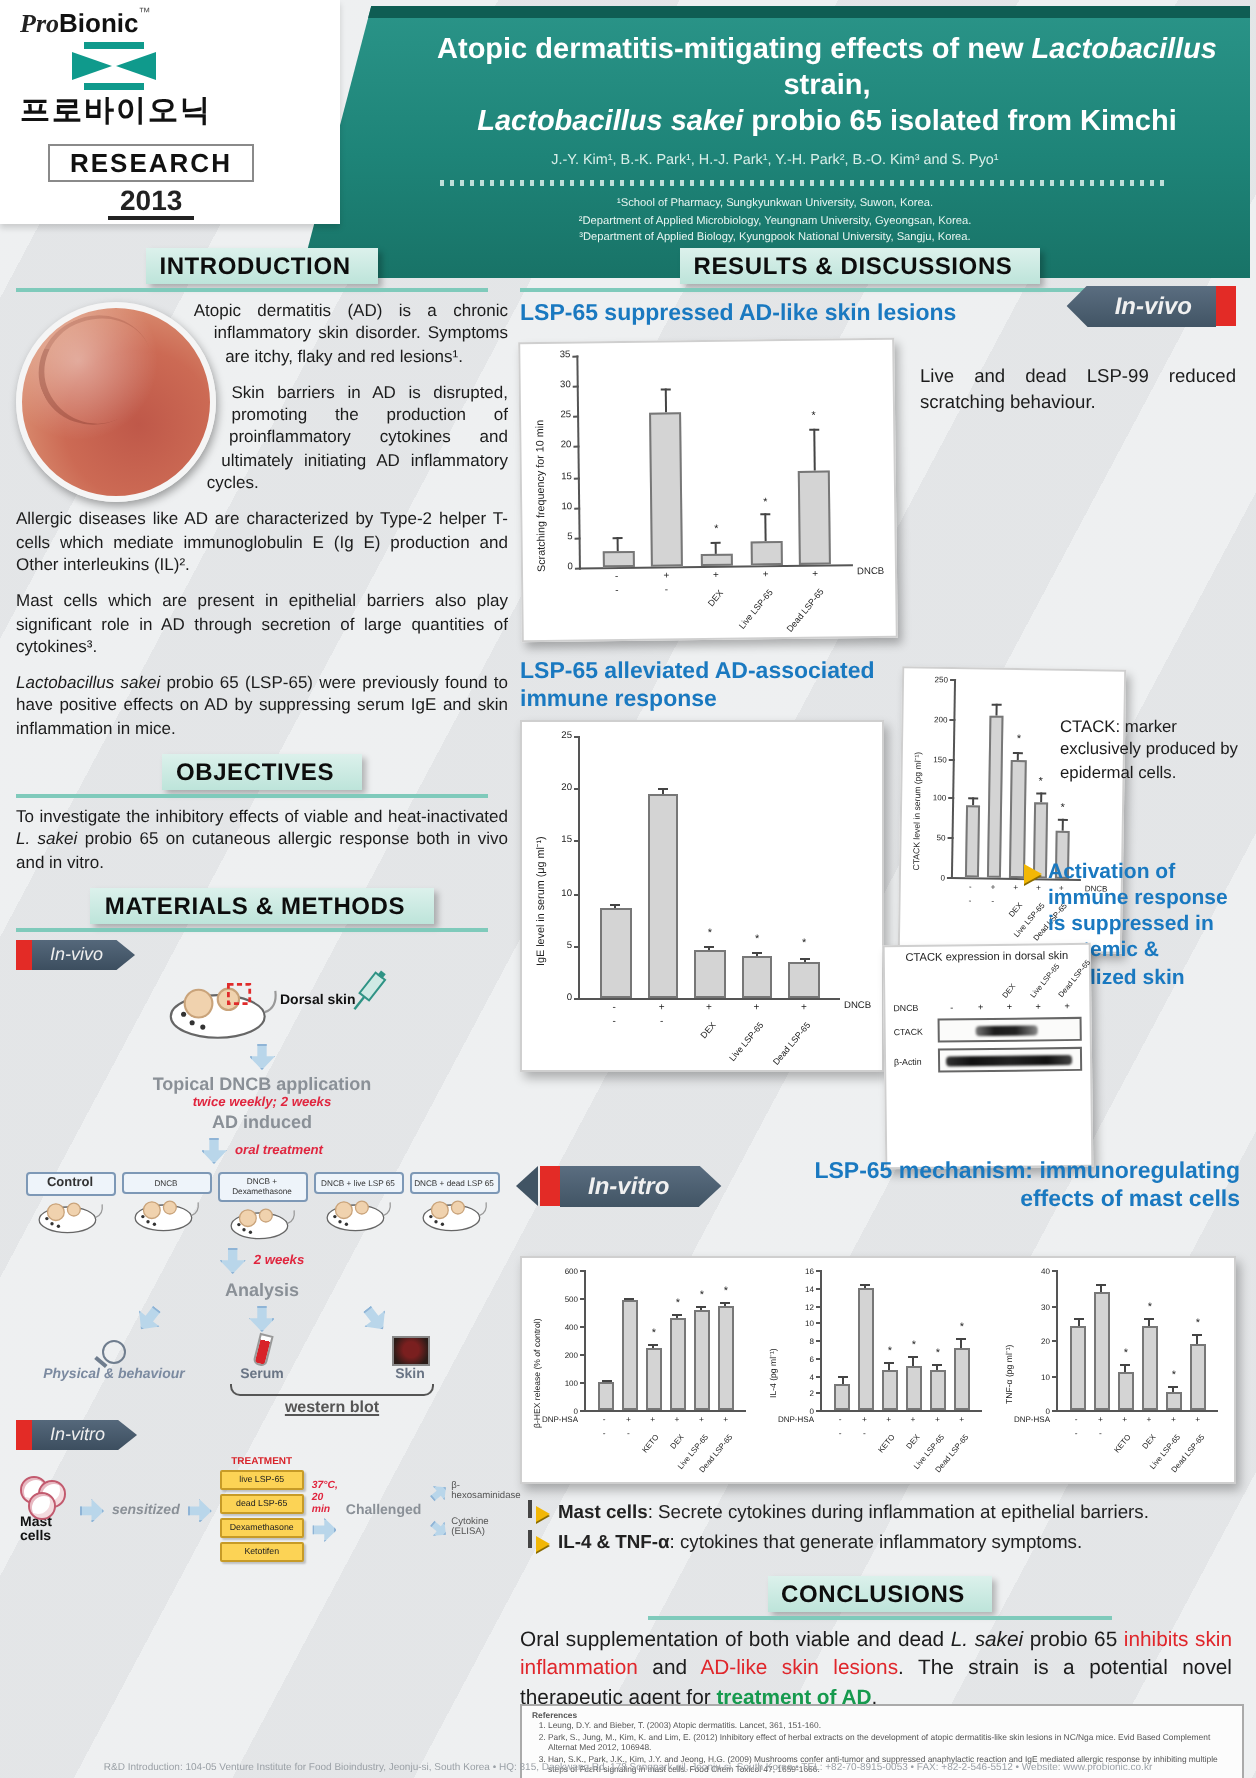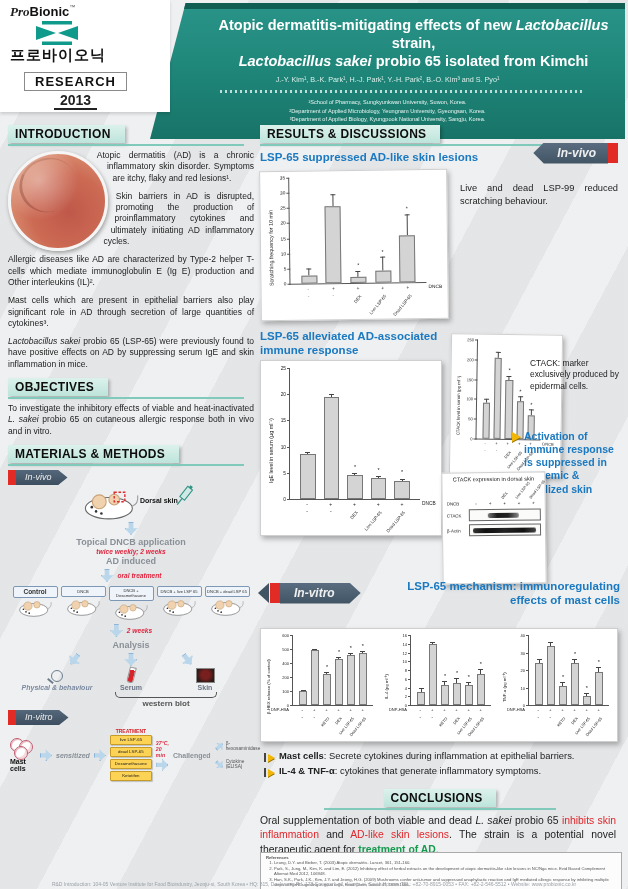--- a/index.html
+++ b/index.html
@@ -23,21 +23,21 @@
   .banner{position:absolute;left:150px;right:3px;top:3px;height:136px;
     background:linear-gradient(#2a9488 0%, #1e8478 55%, #187367 100%);
     clip-path:polygon(7.5% 0,100% 0,100% 100%,0 100%);box-shadow:0 3px 4px rgba(0,0,0,.3);}
   .banner-topedge{position:absolute;top:0;left:0;right:0;height:6px;background:#0f5d53;}
   .ptitle{margin:13px 8px 0 60px;text-align:center;color:#fff;font-weight:bold;font-size:14.5px;line-height:1.25;}
   .authors{margin-top:5px;text-align:center;color:#d9efe9;font-size:7.2px;}
   .dots{height:3px;margin:6px 40px 5px 70px;
     background-image:repeating-linear-gradient(90deg,#bfe0da 0 2px,transparent 2px 5px);}
   .affils{text-align:center;color:#e8f5f1;font-size:5.6px;line-height:1.5;}
   
-  .sec-head{position:relative;height:21px;margin:0 0 5px;}
+  .sec-head{position:relative;height:21px;margin:0 0 5px;text-align:center;}
   .sec-head::after{content:"";position:absolute;left:0;right:10px;bottom:-1px;height:2px;background:#7fcabb;}
   .sec-tag{display:inline-block;background:linear-gradient(#dcf1ec,#bde4da);padding:2px 14px 2px 7px;
     font-weight:bold;font-size:12px;color:#0d0d0d;box-shadow:2px 2px 3px rgba(0,0,0,.25);letter-spacing:.3px;}
   .sec-head.center{text-align:center;}
   .sec-head.center::after{left:18%;right:18%;}
   
   .badge-row{display:flex;align-items:center;margin:2px 0;}
   .bred{width:8px;height:15px;background:#e32b26;margin-right:0;}
   .badge-arrow{background:linear-gradient(#55687b,#3c4e5f);color:#eee;font-style:italic;font-size:9px;
     padding:2px 16px 3px 9px;clip-path:polygon(0 0,82% 0,100% 50%,82% 100%,0 100%);}
@@ -79,21 +79,21 @@
   .branch{display:flex;flex-direction:column;align-items:center;width:72px;font-size:7px;font-weight:bold;color:#6a7585;text-align:center;}
   .branch .italic{font-style:italic;color:#7b8aa0;}
   .mag-icon{width:10px;height:10px;border:1.8px solid #6f7d8e;border-radius:50%;position:relative;margin-bottom:2px;}
   .mag-icon::after{content:"";position:absolute;left:-5px;top:9px;width:7px;height:1.8px;background:#6f7d8e;transform:rotate(40deg);}
   .tube-icon{width:5px;height:14px;background:linear-gradient(#fff 15%, #d8232a 15%);border:1px solid #999;
     border-radius:0 0 3px 3px;transform:rotate(14deg);margin-bottom:1px;}
   .skin-icon{width:17px;height:13px;background:radial-gradient(circle at 50% 45%, #7a1f1f 0 35%, #2b1b17 80%);
     border:1px solid #888;margin-bottom:1px;}
   .wb-wrap{margin-left:70px;margin-top:1px;text-align:center;}
   .brk{width:100px;height:5px;border:1px solid #555;border-top:none;border-radius:0 0 5px 5px;}
-  .wb{font-size:8px;font-weight:bold;color:#555;margin-top:1px;}
+  .wb{font-size:8px;font-weight:bold;color:#555;margin-top:1px;text-decoration:underline;}
   
   .vitro-flow{display:flex;align-items:center;gap:4px;margin-top:3px;padding-left:2px;}
   .mast{display:flex;flex-direction:column;align-items:center;}
   .mc-cluster{position:relative;width:26px;height:20px;}
   .mc{position:absolute;width:12px;height:12px;border:1.6px solid #c25a6e;border-radius:50%;background:#fff;
     box-shadow:inset 1px 1px 0 #e8b9c2, inset -2px -2px 0 #f3dade;}
   .mc.m2{left:9px;top:2px;} .mc.m3{left:4px;top:8px;}
   .mlab{font-size:7px;font-weight:bold;color:#111;}
   .ar{width:12px;height:12px;background:#b9d6ea;border:1px solid #8fb4d6;box-sizing:border-box;
     clip-path:polygon(0 32%,48% 32%,48% 0,100% 50%,48% 100%,48% 68%,0 68%);display:inline-block;flex:0 0 auto;}
@@ -116,21 +116,21 @@
   .tiltL{transform:rotate(-.7deg);} .tiltR{transform:rotate(.9deg);}
   .rtext{font-size:9.3px;line-height:1.35;text-align:justify;color:#1c1c1c;}
   .rtext p{margin:0 0 10px;}
   .rtext.sm{font-size:8.4px;text-align:left;}
   .red{color:#e0262b;} .green{color:#169a4e;font-weight:bold;}
   .bluenote{color:#1a79c0;font-weight:bold;font-size:10.5px;line-height:1.25;}
   #activation{display:flex;gap:3px;align-items:flex-start;}
   .yarrow{display:inline-block;width:0;height:0;border-left:9px solid #f2b705;border-top:5px solid transparent;
     border-bottom:5px solid transparent;filter:drop-shadow(0 1px 0 #8a6b00);flex:0 0 auto;margin-top:2px;}
   .ybar{display:inline-block;width:2px;height:9px;background:#444;margin-right:2px;}
-  #bullets .bullet{display:flex;align-items:flex-end;margin-bottom:3px;font-size:9.4px;line-height:1.3;}
+  #bullets .bullet{display:flex;align-items:flex-start;margin-bottom:3px;font-size:9.4px;line-height:1.3;}
   #bullets .yarrow{border-left-width:7px;border-top-width:4px;border-bottom-width:4px;margin:3px 4px 0 0;}
   .bterm{font-weight:bold;white-space:pre;}
   #conc-text{font-size:10.4px;line-height:1.38;text-align:justify;margin:0;color:#1c1c1c;}
   #refs{border:1px solid #aaa;background:#fcfcfc;padding:2px 5px;font-size:4.2px;color:#555;line-height:1.3;}
   #refs .rlab{font-weight:bold;}
   #refs ol{margin:0;padding-left:8px;}
   #footer{position:absolute;left:0;right:0;bottom:2px;text-align:center;font-size:5px;color:#9aa0a6;}
   
   .chart{display:flex;height:100%;width:100%;box-sizing:border-box;}
   .ylab{flex:0 0 10px;writing-mode:vertical-rl;transform:rotate(180deg);font-size:5.4px;color:#222;

